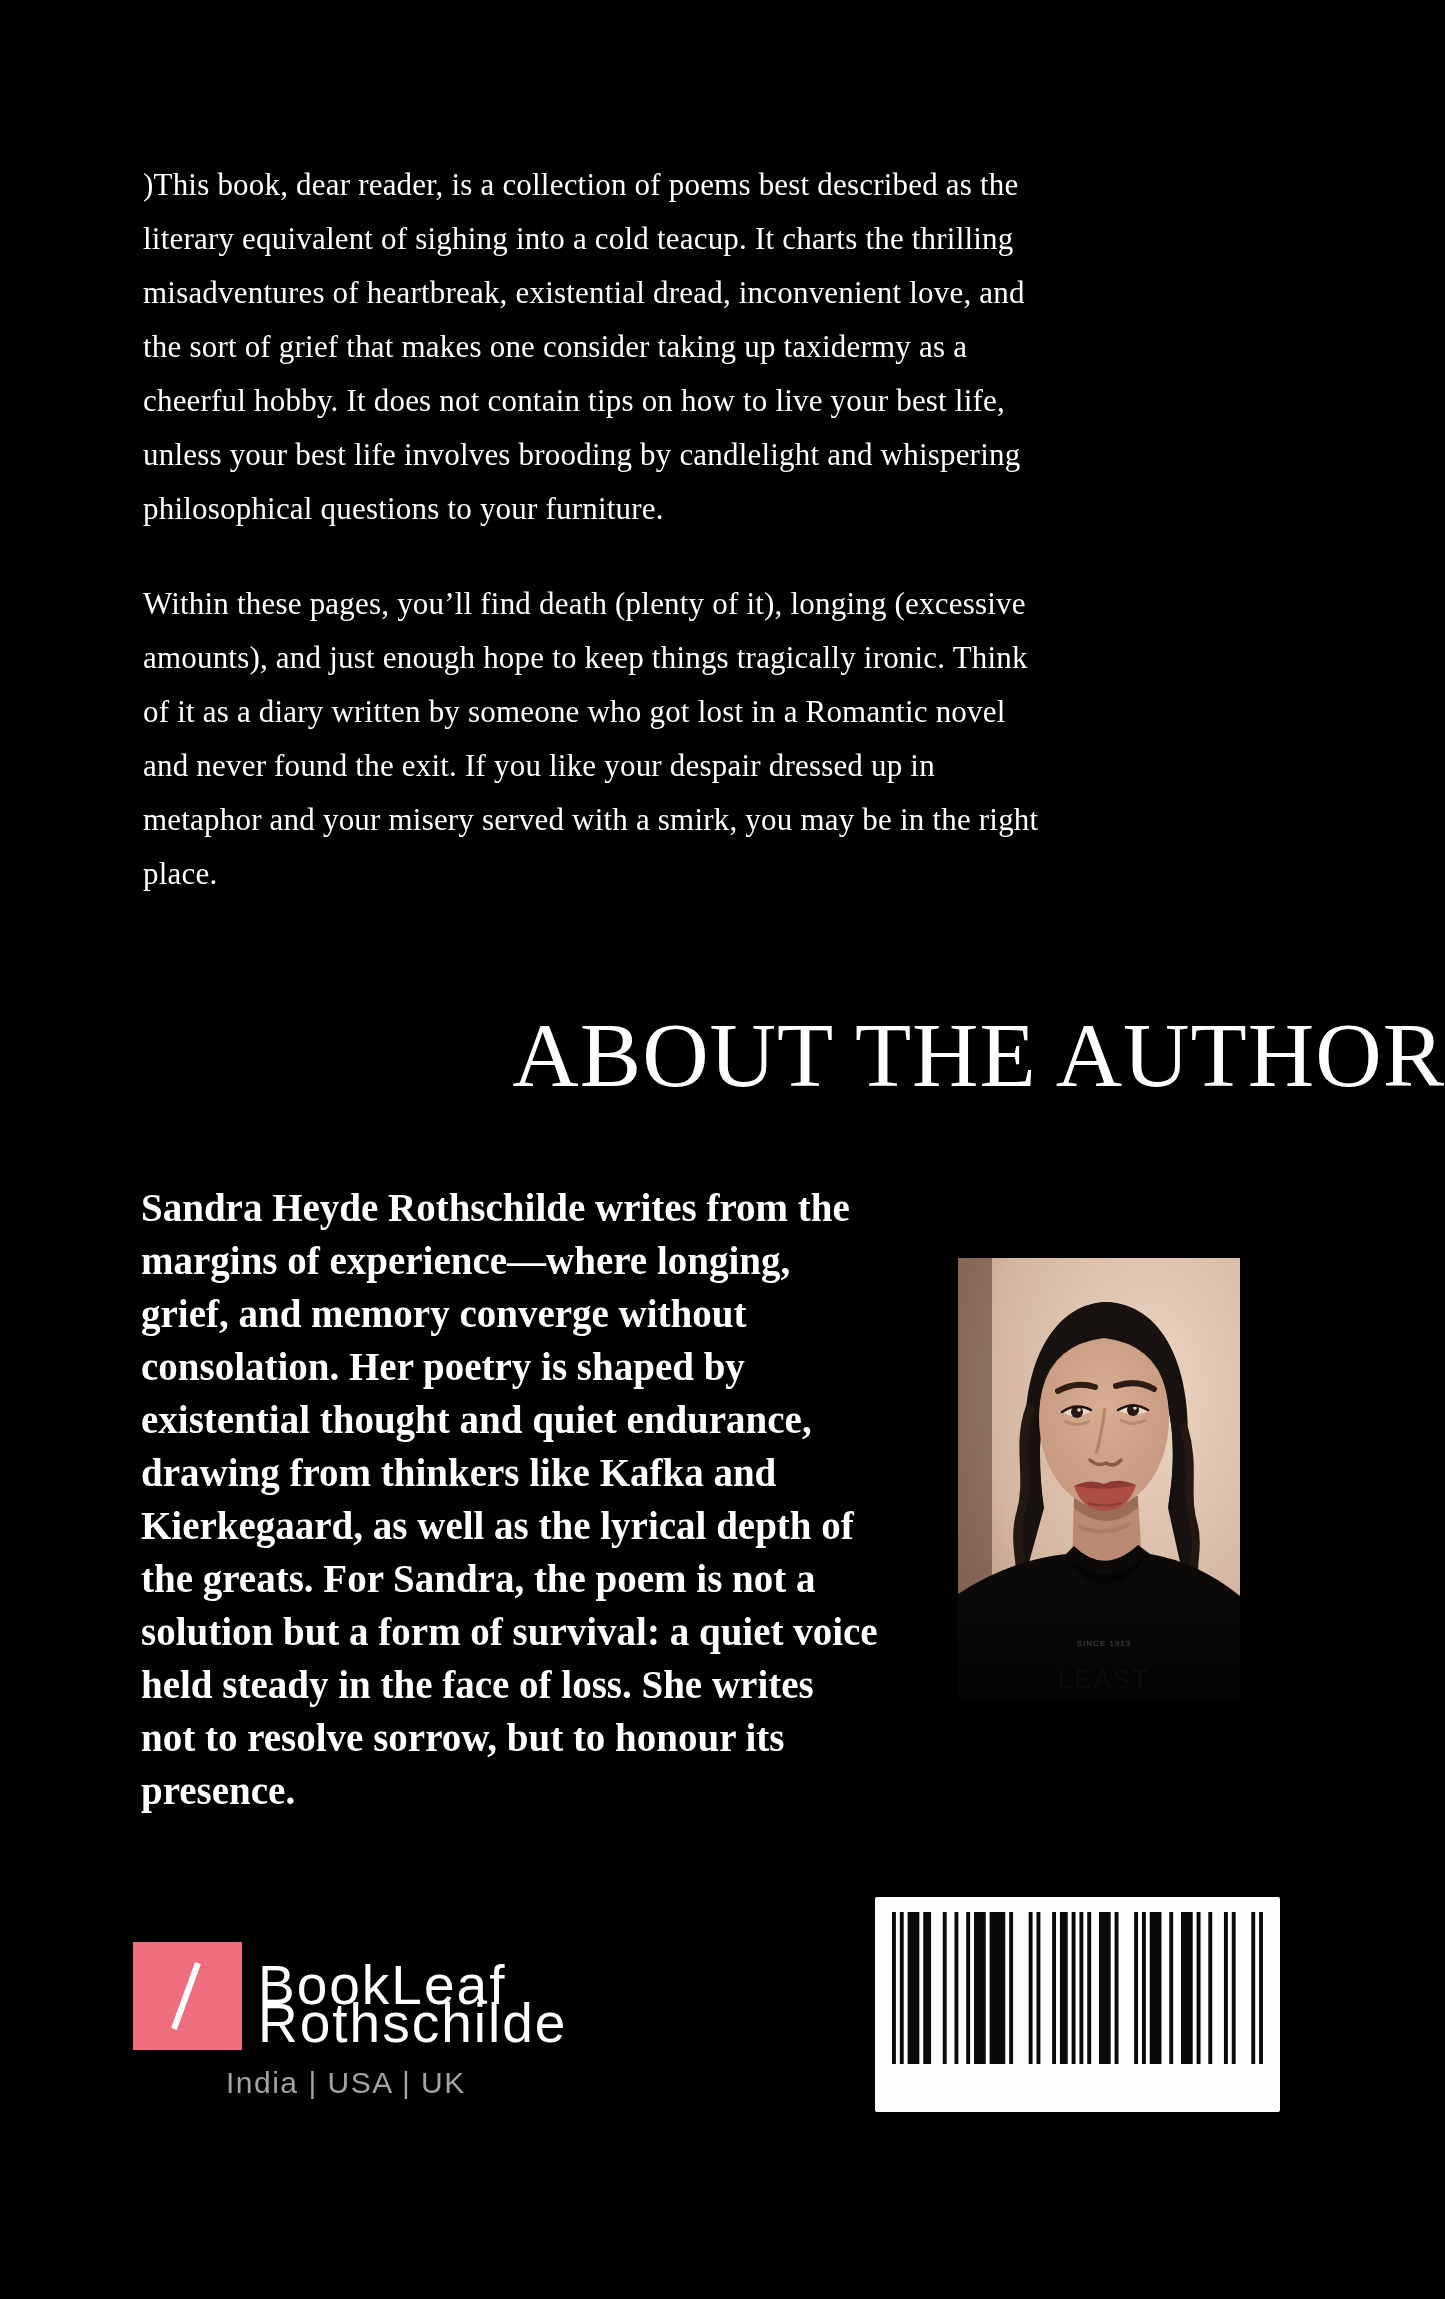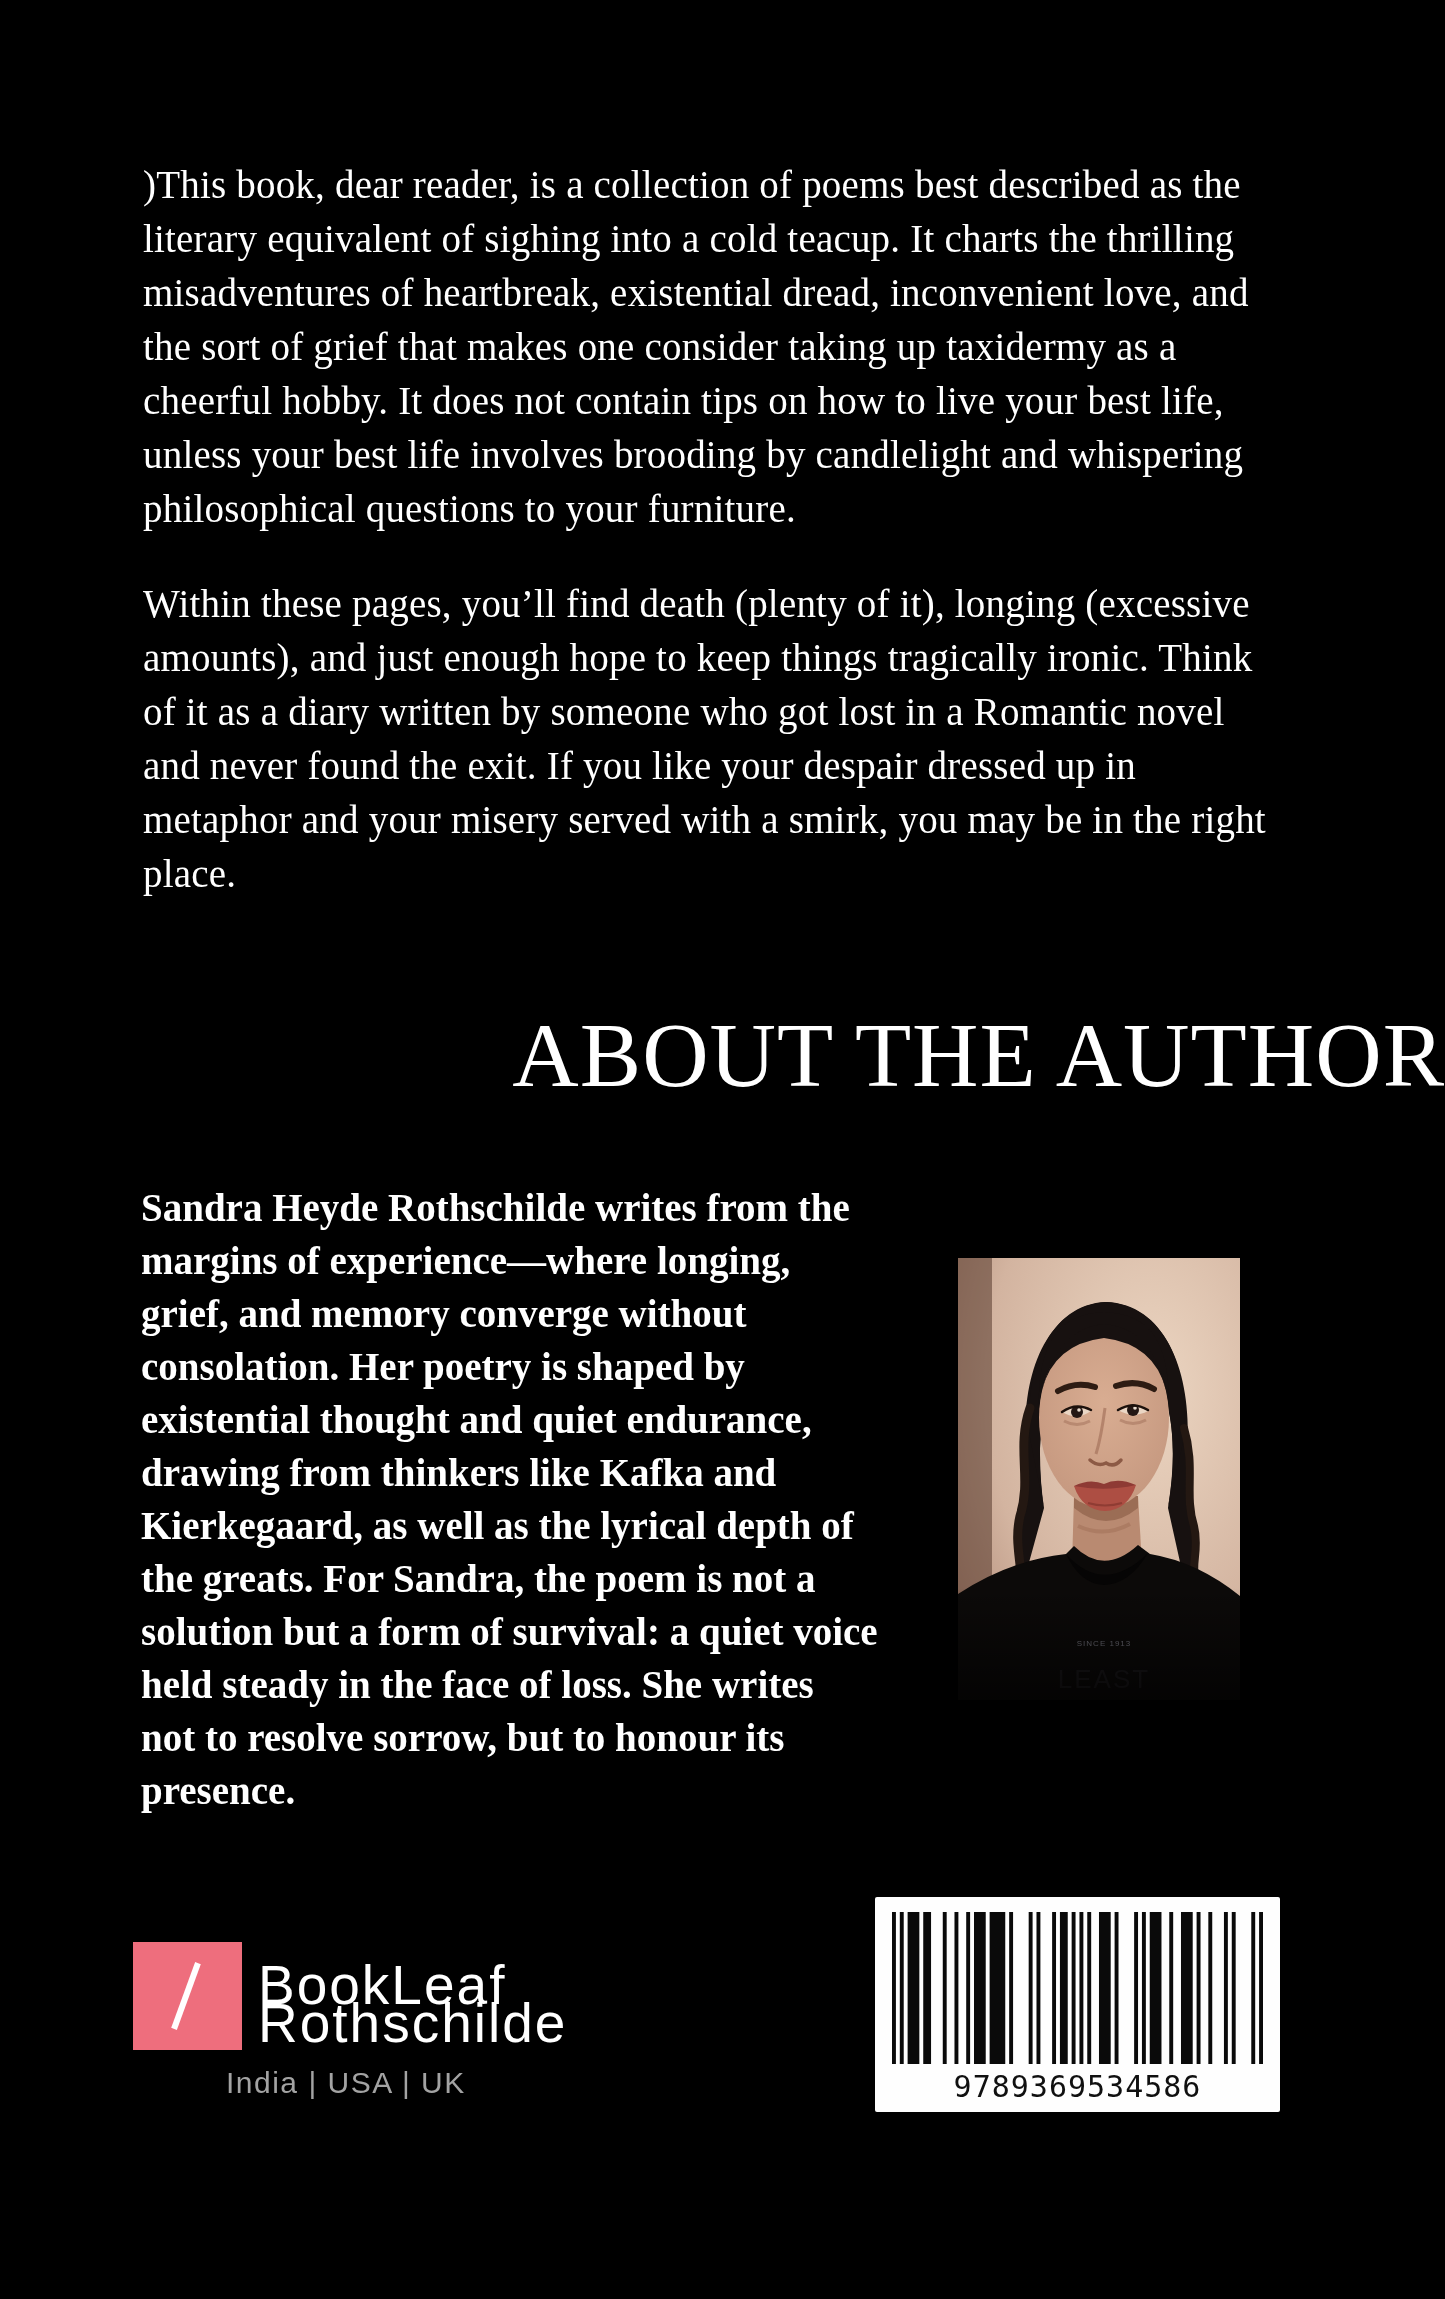--- a/index.html
+++ b/index.html
@@ -7,21 +7,21 @@
     width:1445px;height:2299px;
     background:#000;
     position:relative;
     overflow:hidden;
     font-family:"Liberation Serif", serif;
   }
   .abs{position:absolute;}
   .blurb{
     left:143px;
     color:#ffffff;
-    font-size:39px;
+    font-size:31px;
     line-height:54px;
     white-space:pre-line;
     letter-spacing:0.2px;
   }
   #para1{top:158px;}
   #para2{top:577px;}
   .heading{
     left:0;top:1002px;width:1445px;
     text-align:right;
     color:#ffffff;
@@ -223,14 +223,13 @@
       <rect x="257.75" y="0" width="11.72" height="152" fill="#0a0a0a"></rect>
       <rect x="277.27" y="0" width="3.91" height="152" fill="#0a0a0a"></rect>
       <rect x="288.99" y="0" width="11.72" height="152" fill="#0a0a0a"></rect>
       <rect x="304.61" y="0" width="3.91" height="152" fill="#0a0a0a"></rect>
       <rect x="316.33" y="0" width="3.91" height="152" fill="#0a0a0a"></rect>
       <rect x="331.95" y="0" width="3.91" height="152" fill="#0a0a0a"></rect>
       <rect x="339.76" y="0" width="3.91" height="152" fill="#0a0a0a"></rect>
       <rect x="359.28" y="0" width="3.91" height="152" fill="#0a0a0a"></rect>
       <rect x="367.09" y="0" width="3.91" height="152" fill="#0a0a0a"></rect>
     </svg>
-  <div class="barcode-number">9789369534586</div>
 </div>
 
 </body></html>

